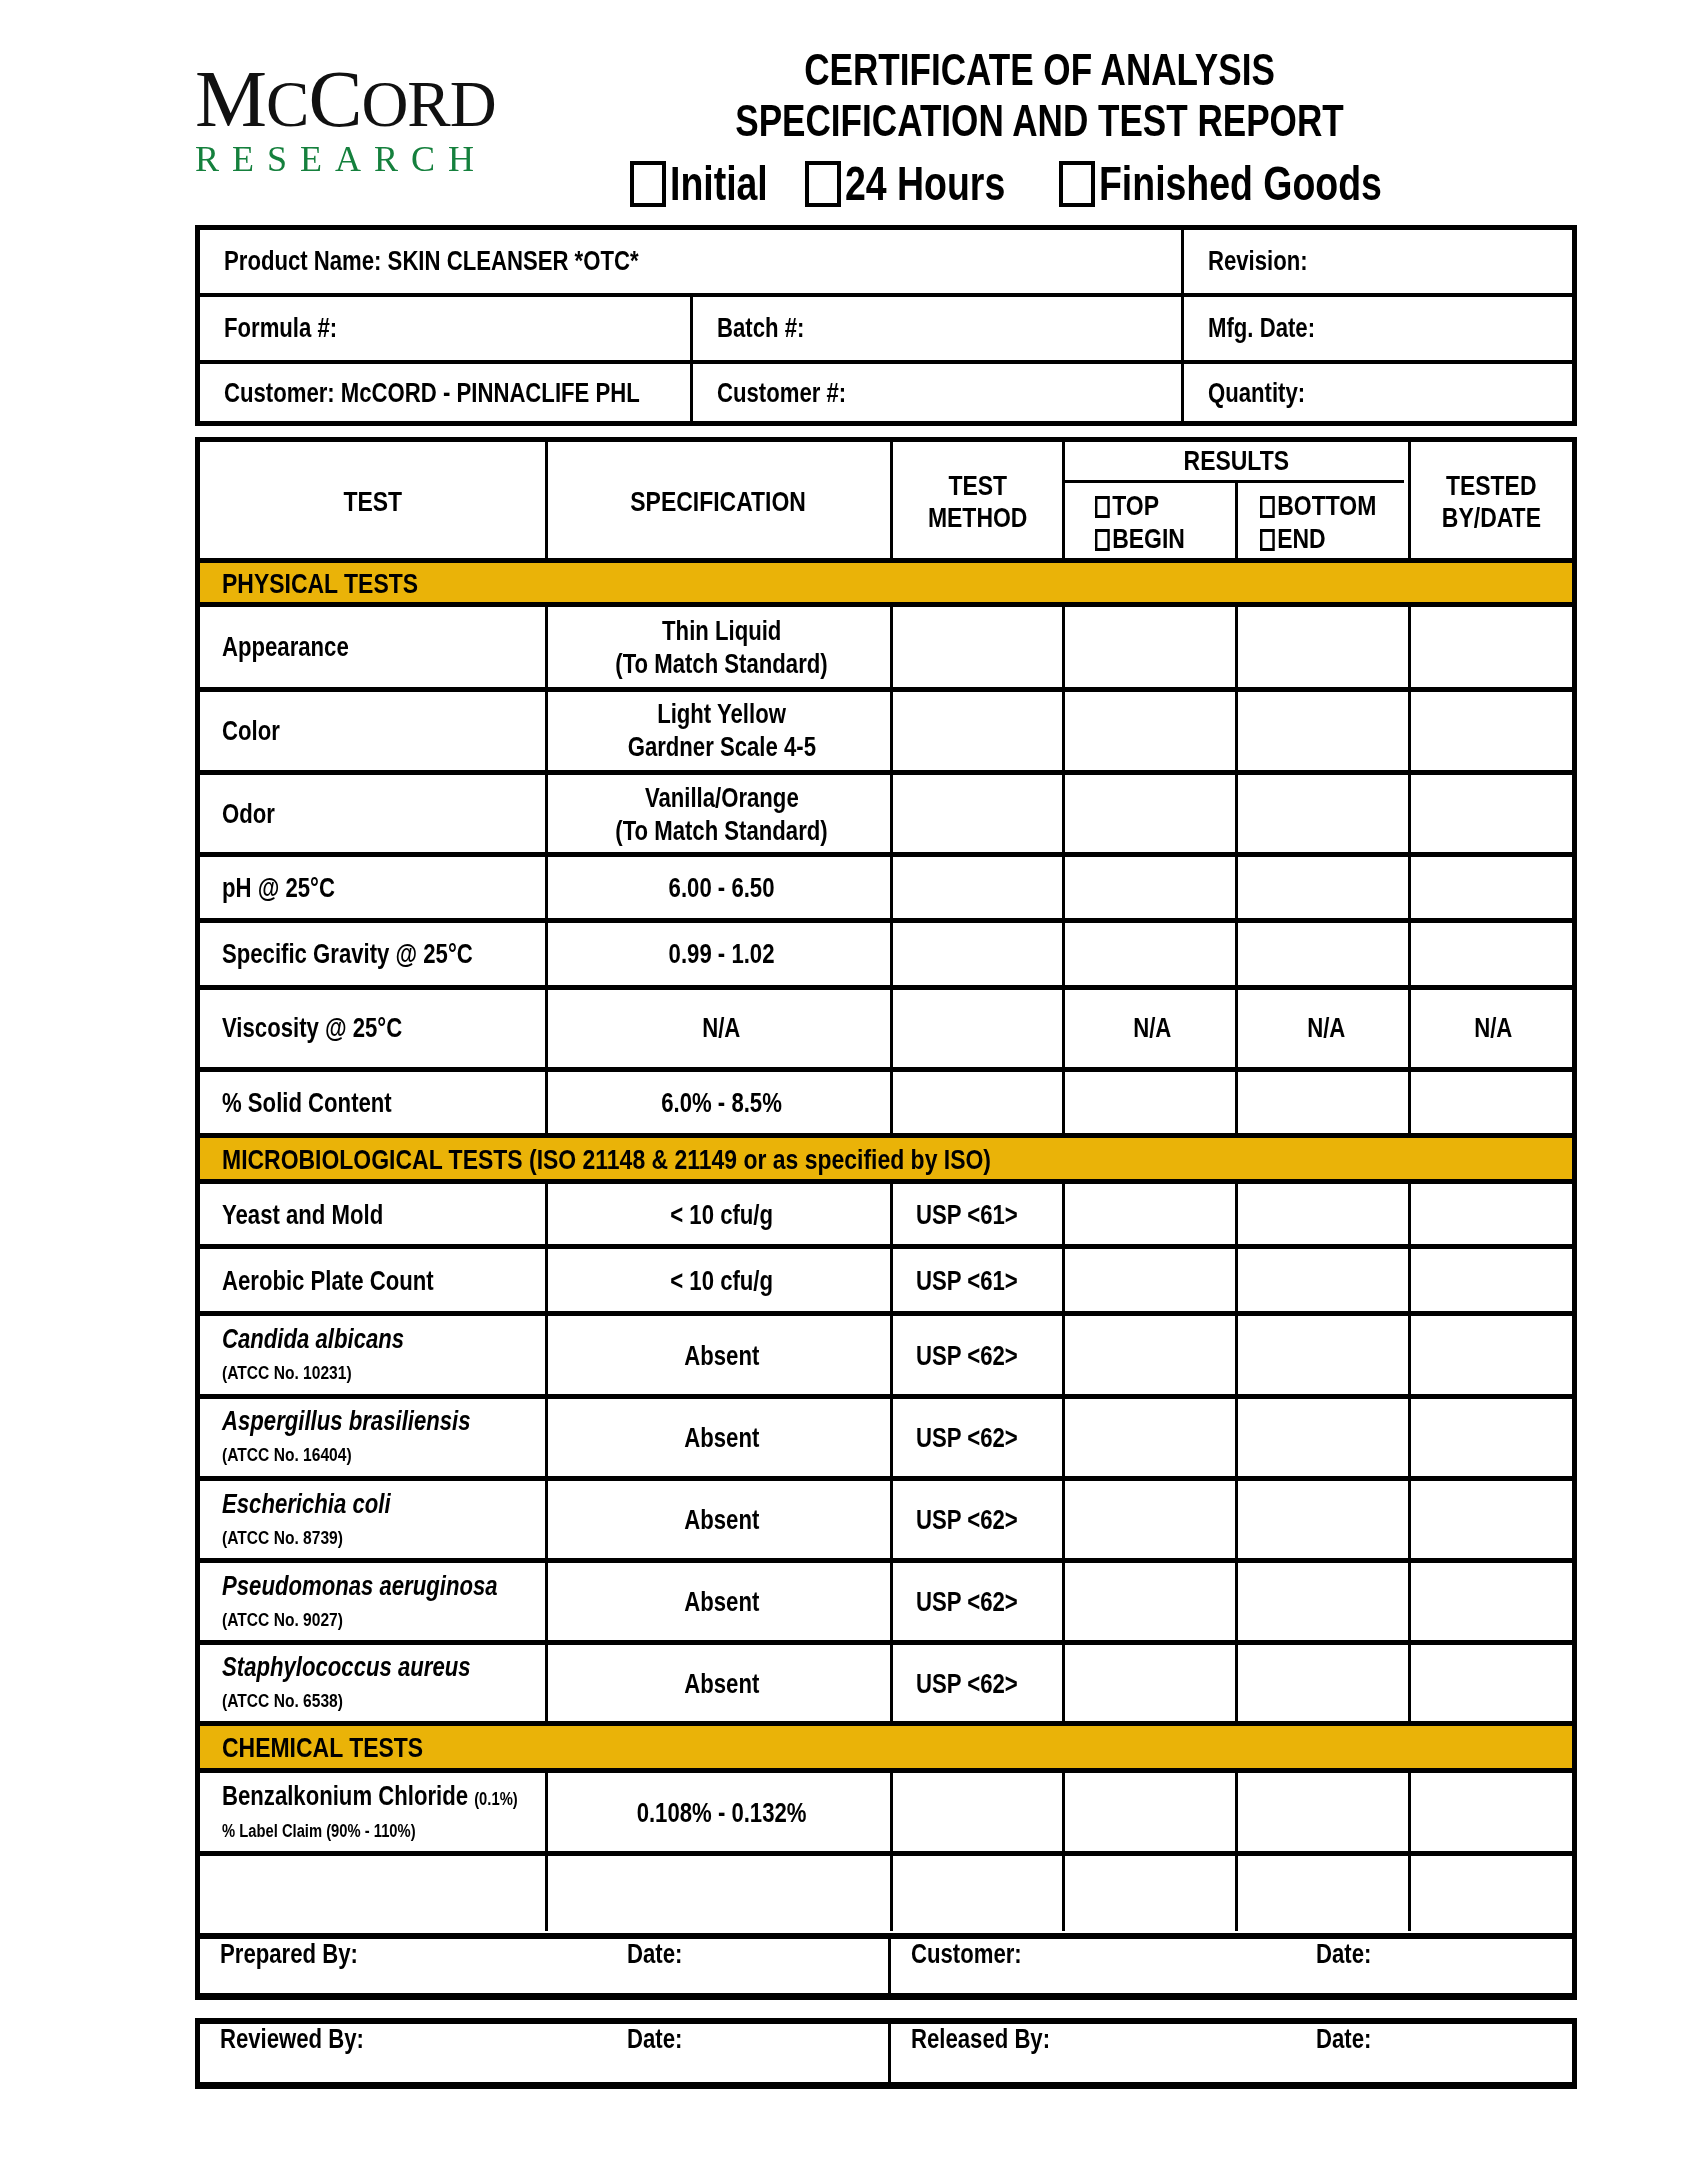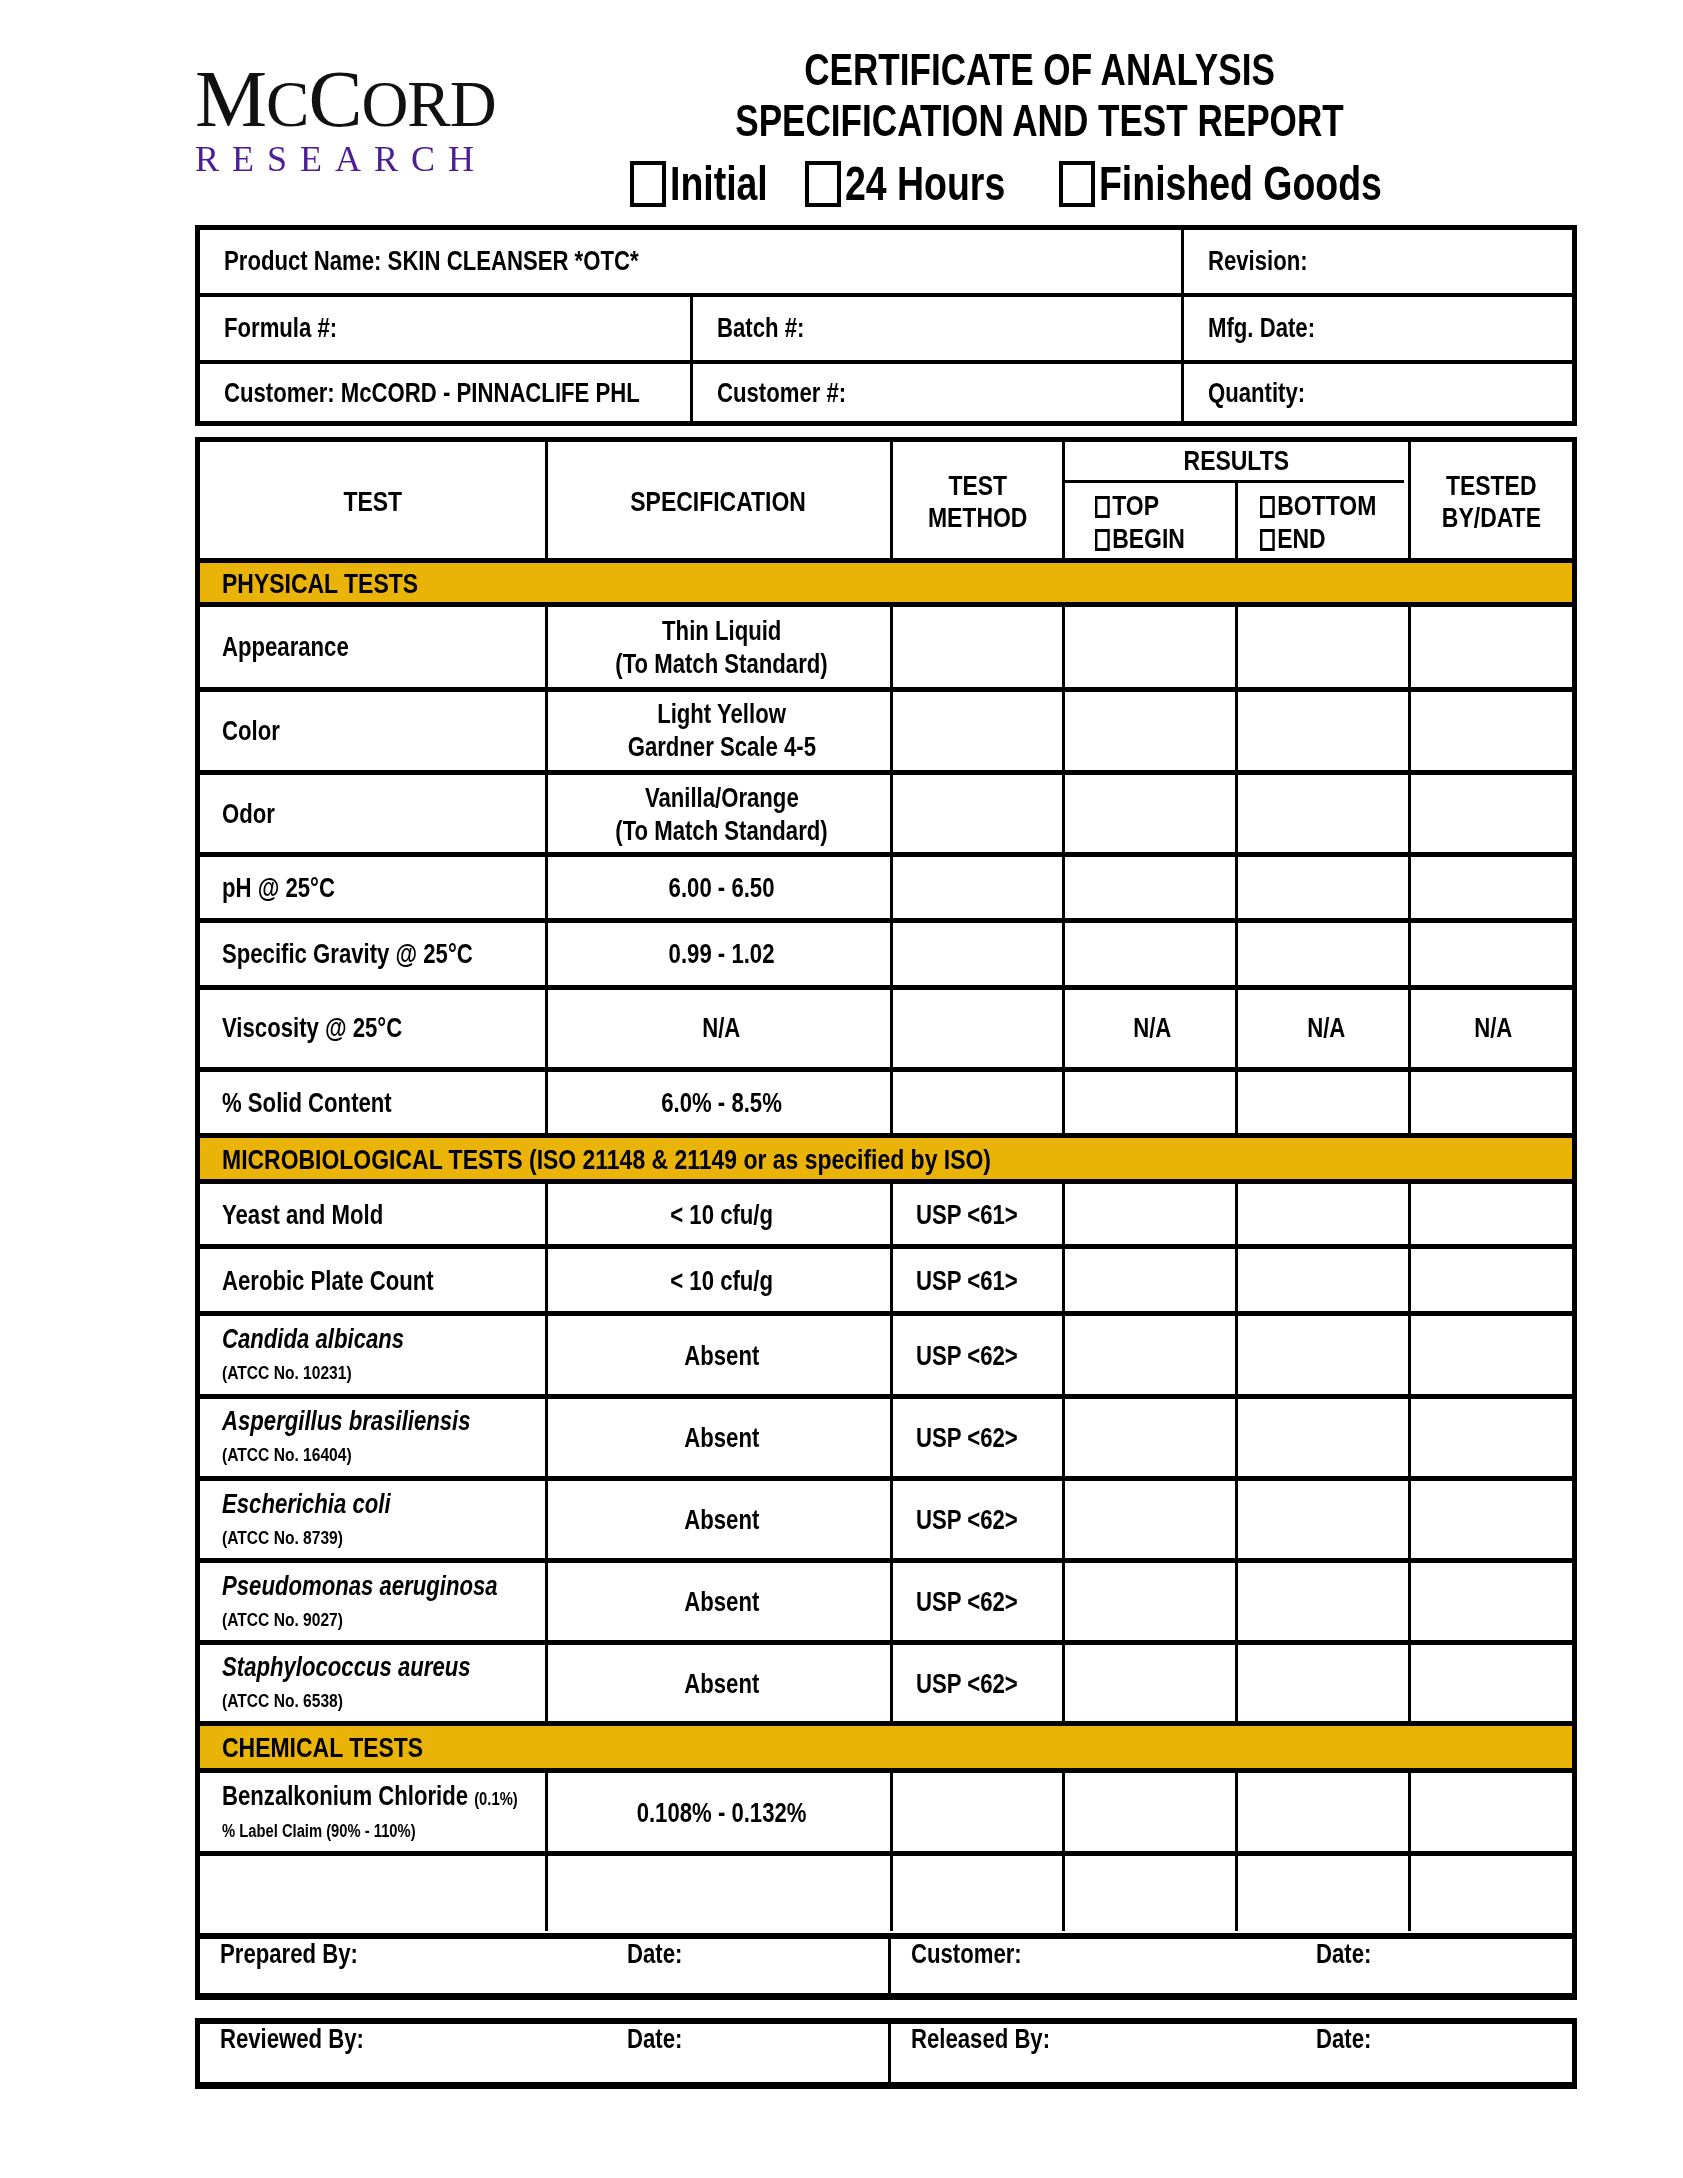--- a/index.html
+++ b/index.html
@@ -5,21 +5,21 @@
   html, body { margin: 0; padding: 0; background: #ffffff; }
   body { width: 1683px; height: 2178px; position: relative; overflow: hidden;
          font-family: "Liberation Sans", sans-serif; color: #000; }
 
   
   .logo { position: absolute; left: 195px; top: 67px; width: 327px; }
   .logo-top { font-family: "Liberation Serif", serif; font-size: 65px; line-height: 65px;
               letter-spacing: -1px; color: #111; white-space: nowrap; }
   .logo-top .big { font-size: 81px; }
   .logo-bottom { font-family: "Liberation Serif", serif; font-size: 36px; letter-spacing: 13px;
-                 line-height: 40px; color: #4c1d95; margin-top: 2px; white-space: nowrap; }
+                 line-height: 40px; color: #15803d; margin-top: 2px; white-space: nowrap; }
 
   .title-block { position: absolute; left: 614px; top: 44px; width: 851px; text-align: center; }
   .title-line { font-family: "Liberation Sans", sans-serif; font-weight: bold; font-size: 45px;
                 line-height: 51px; transform: scaleX(0.78); transform-origin: center; white-space: nowrap; }
   .stage-row { position: absolute; left: 630px; top: 156px; height: 55px; display: flex; align-items: center; }
   .stage { display: flex; align-items: center; margin-right: 36px; }
   .stage .box { width: 36px; height: 46px; border: 4px solid #000; box-sizing: border-box; margin-right: 4px; }
   .stage .lbl { font-weight: bold; font-size: 48px; line-height: 50px; display: inline-block;
                 transform: scaleX(0.78); transform-origin: left center; white-space: nowrap; }
 

